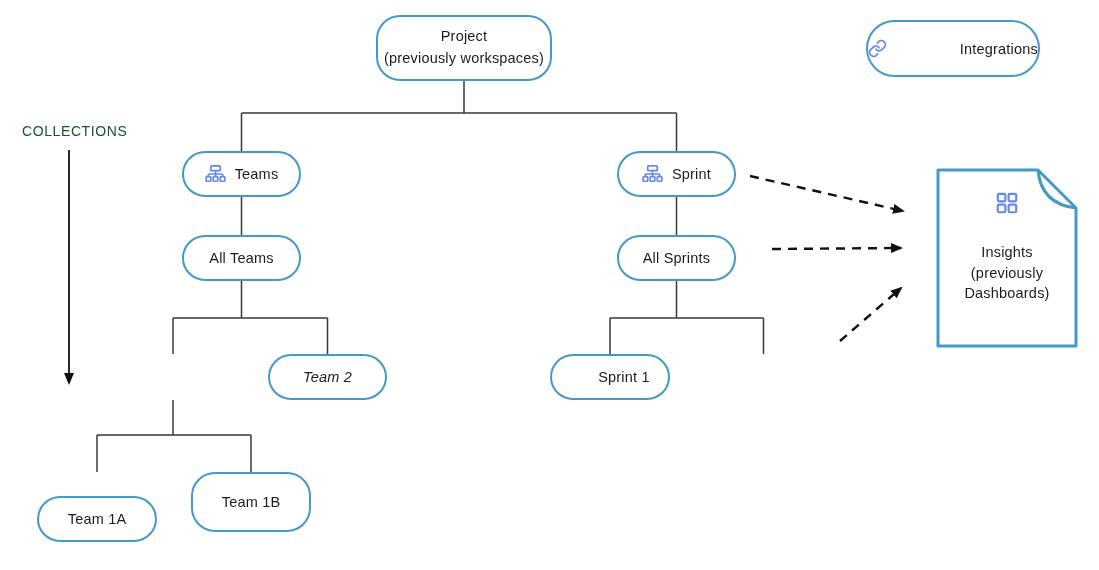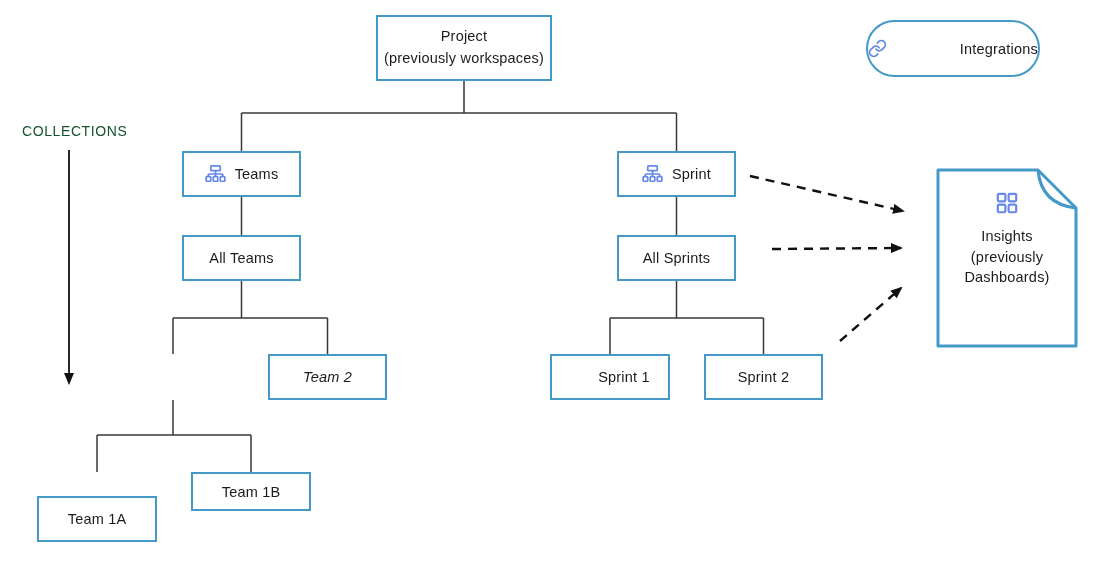--- a/index.html
+++ b/index.html
@@ -4,49 +4,49 @@
 <style>
   html,body { margin:0; padding:0; background:#ffffff; }
   .canvas {
     position:relative; width:1099px; height:570px; background:#ffffff;
     font-family:"Liberation Sans","DejaVu Sans",sans-serif; color:#1b1b1b;
     overflow:hidden;
   }
   svg.overlay { position:absolute; left:0; top:0; z-index:0; }
   .node {
     position:absolute; z-index:1; background:#ffffff; box-sizing:border-box;
-    border:2px solid #4499c7; border-radius:0;
+    border:2px solid #4499c7; border-radius:24px;
     display:flex; align-items:center; justify-content:center; gap:9px;
     font-size:14.5px; letter-spacing:.2px; color:#1b1b1b;
   }
   .node .stack { text-align:center; line-height:1.5; }
   .node svg.nicon { flex:0 0 auto; display:block; }
   #project       { left:376px; top:15px;  width:176px; height:66px; }
   #integrations  { left:866px; top:20px;  width:174px; height:57px; border-radius:29px;justify-content:space-between; }
   #teams         { left:182px; top:151px; width:119px; height:46px; }
   #sprints       { left:617px; top:151px; width:119px; height:46px; }
   #all-teams     { left:182px; top:235px; width:119px; height:46px; }
   #all-sprints   { left:617px; top:235px; width:119px; height:46px;justify-content:center; }
   #team-1        { left:113px; top:354px; width:120px; height:46px; }
   #team-2        { left:268px; top:354px; width:119px; height:46px;font-style:italic; }
   #sprint-1      { left:550px; top:354px; width:120px; height:46px;padding-left:28px; }
   #sprint-2      { left:704px; top:354px; width:119px; height:46px; }
   #team-1a       { left:37px;  top:472px; width:120px; height:46px;margin-top:24px; }
-  #team-1b       { left:191px; top:472px; width:120px; height:39px; }
+  #team-1b       { left:191px; top:472px; width:120px; height:60px; }
   .collections-label {
     position:absolute; left:22px; top:123px; z-index:1;
     font-size:14px; letter-spacing:.6px; color:#14532d;
   }
   .insights {
     position:absolute; left:936px; top:168px; width:142px; height:180px; z-index:1;
   }
   .insights .shape { position:absolute; left:0; top:0; }
   .insights .content {
     position:absolute; left:0; top:22px; width:100%; z-index:2;
-    display:flex; flex-direction:column; align-items:center; gap:10px;
+    display:flex; flex-direction:column; align-items:center; gap:26px;
   }
   .insights .content .stack { text-align:center; line-height:1.42; font-size:14.5px; letter-spacing:.2px; }
 </style>
 </head>
 <body>
 
 <div class="canvas">
 
   <svg class="overlay" width="1099" height="570" viewBox="0 0 1099 570">
     <defs>
@@ -114,23 +114,20 @@
   <div class="node" id="all-sprints">
     <span>All Sprints</span>
   </div>
 
   <div class="node" id="team-2">
     <span>Team 2</span>
   </div>
   <div class="node" id="sprint-1">
     <span>Sprint 1</span>
   </div>
-  <div class="node" id="sprint-2">
-    <span>Sprint 2</span>
-  </div>
   <div class="node" id="team-1a">
     <span>Team 1A</span>
   </div>
   <div class="node" id="team-1b">
     <span>Team 1B</span>
   </div>
 
   <div class="insights">
     <svg class="shape" width="142" height="180" viewBox="0 0 142 180">
       <path d="M2 2 H102 L140 40 V178 H2 Z" fill="#ffffff" stroke="#4499c7" stroke-width="3" stroke-linejoin="round"></path>

